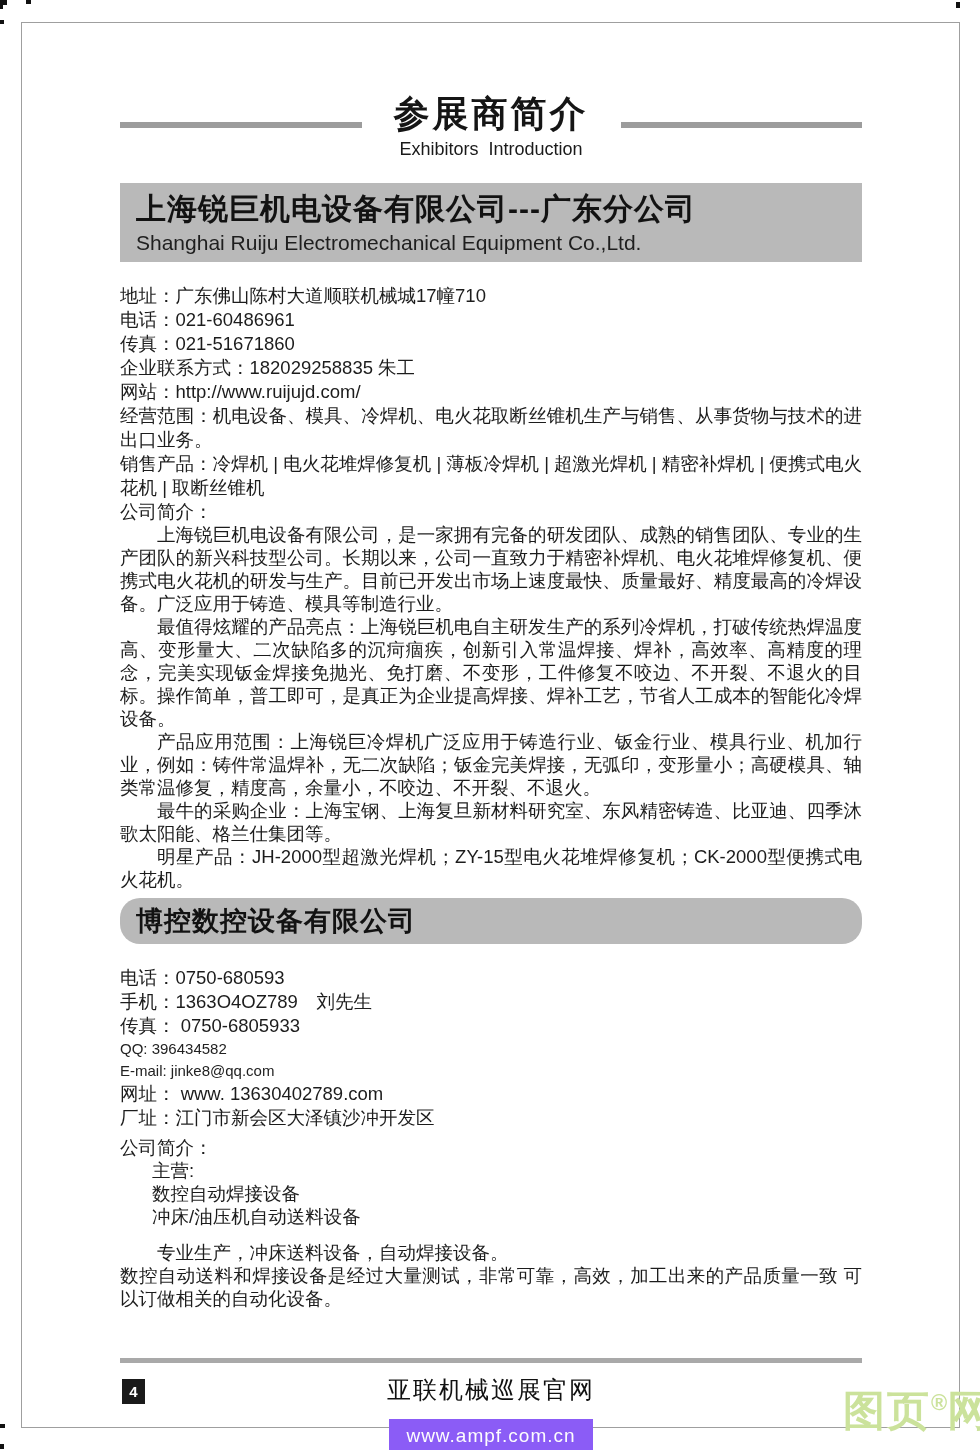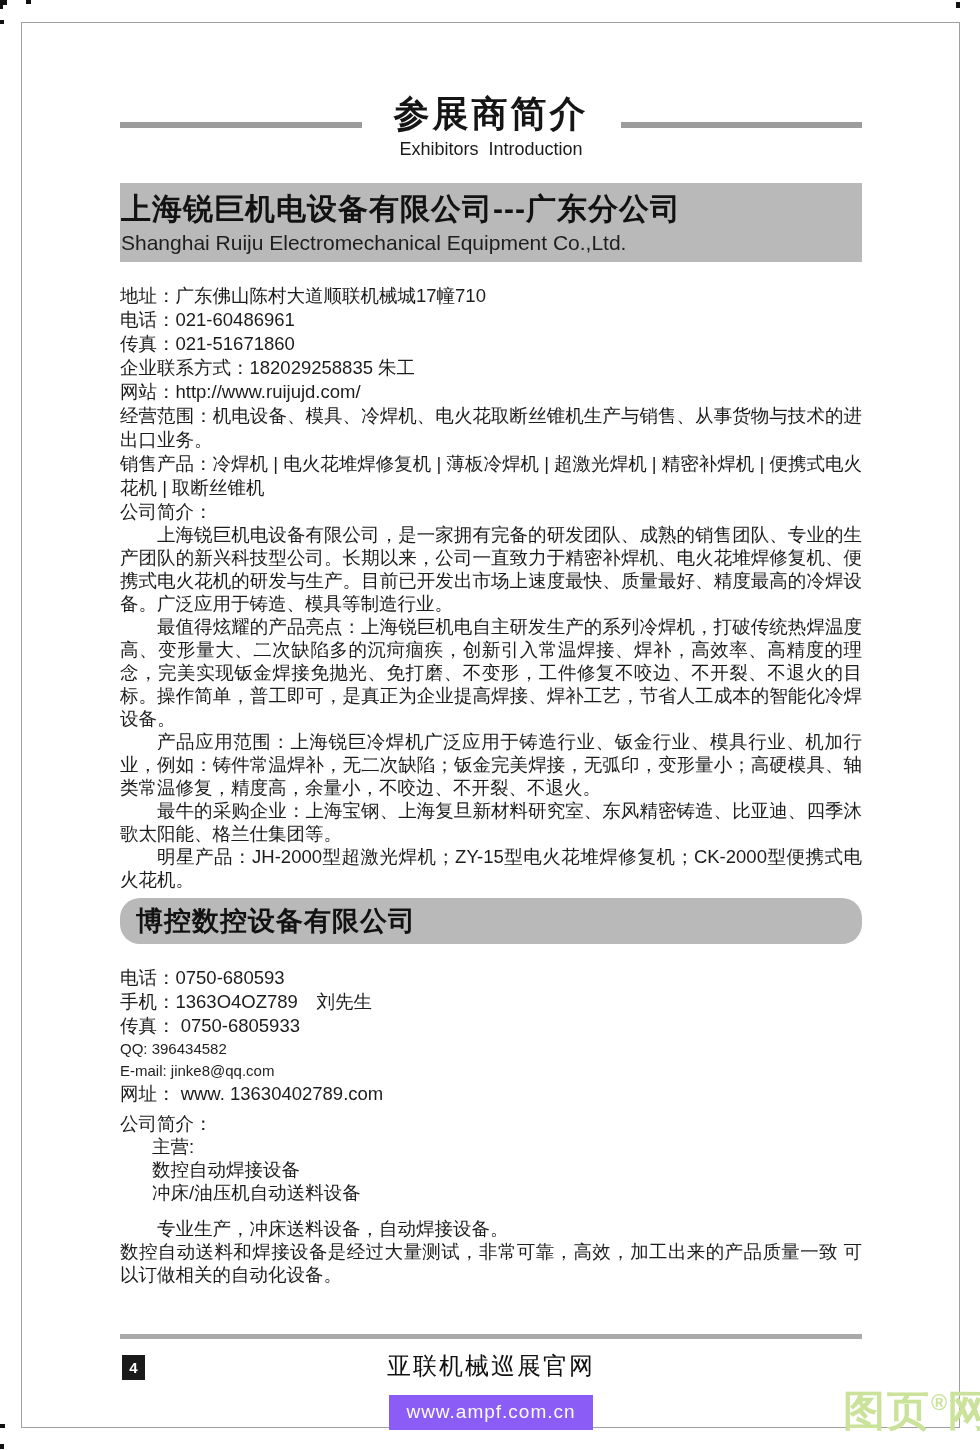--- a/index.html
+++ b/index.html
@@ -7,21 +7,21 @@
   .page{position:relative;width:980px;height:1450px;background:#ffffff;overflow:hidden;}
   .frame{position:absolute;left:21px;top:22px;width:939px;height:1406px;border:1px solid #9f9f9f;box-sizing:border-box;}
   .crop{position:absolute;background:#111;}
   .content{position:absolute;left:120px;top:0;width:742px;}
   
   .title-row{display:flex;align-items:flex-end;gap:32px;margin-top:90px;}
   .rule{height:6px;background:#9c9c9c;flex:1;margin-bottom:9px;}
   .doc-title{font-size:36px;font-weight:bold;letter-spacing:3px;color:#151515;line-height:47px;white-space:nowrap;}
   .doc-subtitle{text-align:center;font-size:18px;line-height:24px;color:#1a1a1a;white-space:pre;}
   
-  .banner{background:#b9b9b9;margin-top:22px;padding:6px 10px 6px 1px;}
+  .banner{background:#b9b9b9;margin-top:22px;padding:6px 10px 6px 16px;}
   .banner-cn{font-size:30px;font-weight:bold;color:#121212;line-height:40px;letter-spacing:1px;}
   .banner-en{font-size:21px;color:#1e1e1e;line-height:27px;}
   .banner2{margin-top:7px;padding:5px 10px 5px 16px;border-radius:20px;}
   .banner2 .banner-cn{font-size:27px;line-height:36px;}
   
   .contacts{margin-top:22px;}
   .contacts2{}
   .contact-line{font-size:18.5px;line-height:24px;color:#1c1c1c;text-align:justify;}
   .contact-line.small{font-size:15px;line-height:22px;font-weight:normal;color:#222;}
   
@@ -97,20 +97,21 @@
       <div class="banner-cn">博控数控设备有限公司</div>
     </div>
 
     <div class="contacts contacts2">
       <div class="contact-line">电话：0750-680593</div>
       <div class="contact-line">手机：1363O4OZ789　刘先生</div>
       <div class="contact-line">传真： 0750-6805933</div>
       <div class="contact-line small">QQ: 396434582</div>
       <div class="contact-line small">E-mail: jinke8@qq.com</div>
       <div class="contact-line">网址： www. 13630402789.com</div>
+      <div class="contact-line">厂址：江门市新会区大泽镇沙冲开发区</div>
     </div>
 
     <div class="profile profile2">
       <div class="profile-heading">公司简介：</div>
       <div class="main-line">主营:</div>
       <div class="main-line">数控自动焊接设备</div>
       <div class="main-line">冲床/油压机自动送料设备</div>
       <p class="para-indent">专业生产，冲床送料设备，自动焊接设备。</p>
       <p class="para-flat">数控自动送料和焊接设备是经过大量测试，非常可靠，高效，加工出来的产品质量一致 可以订做相关的自动化设备。</p>
     </div>

